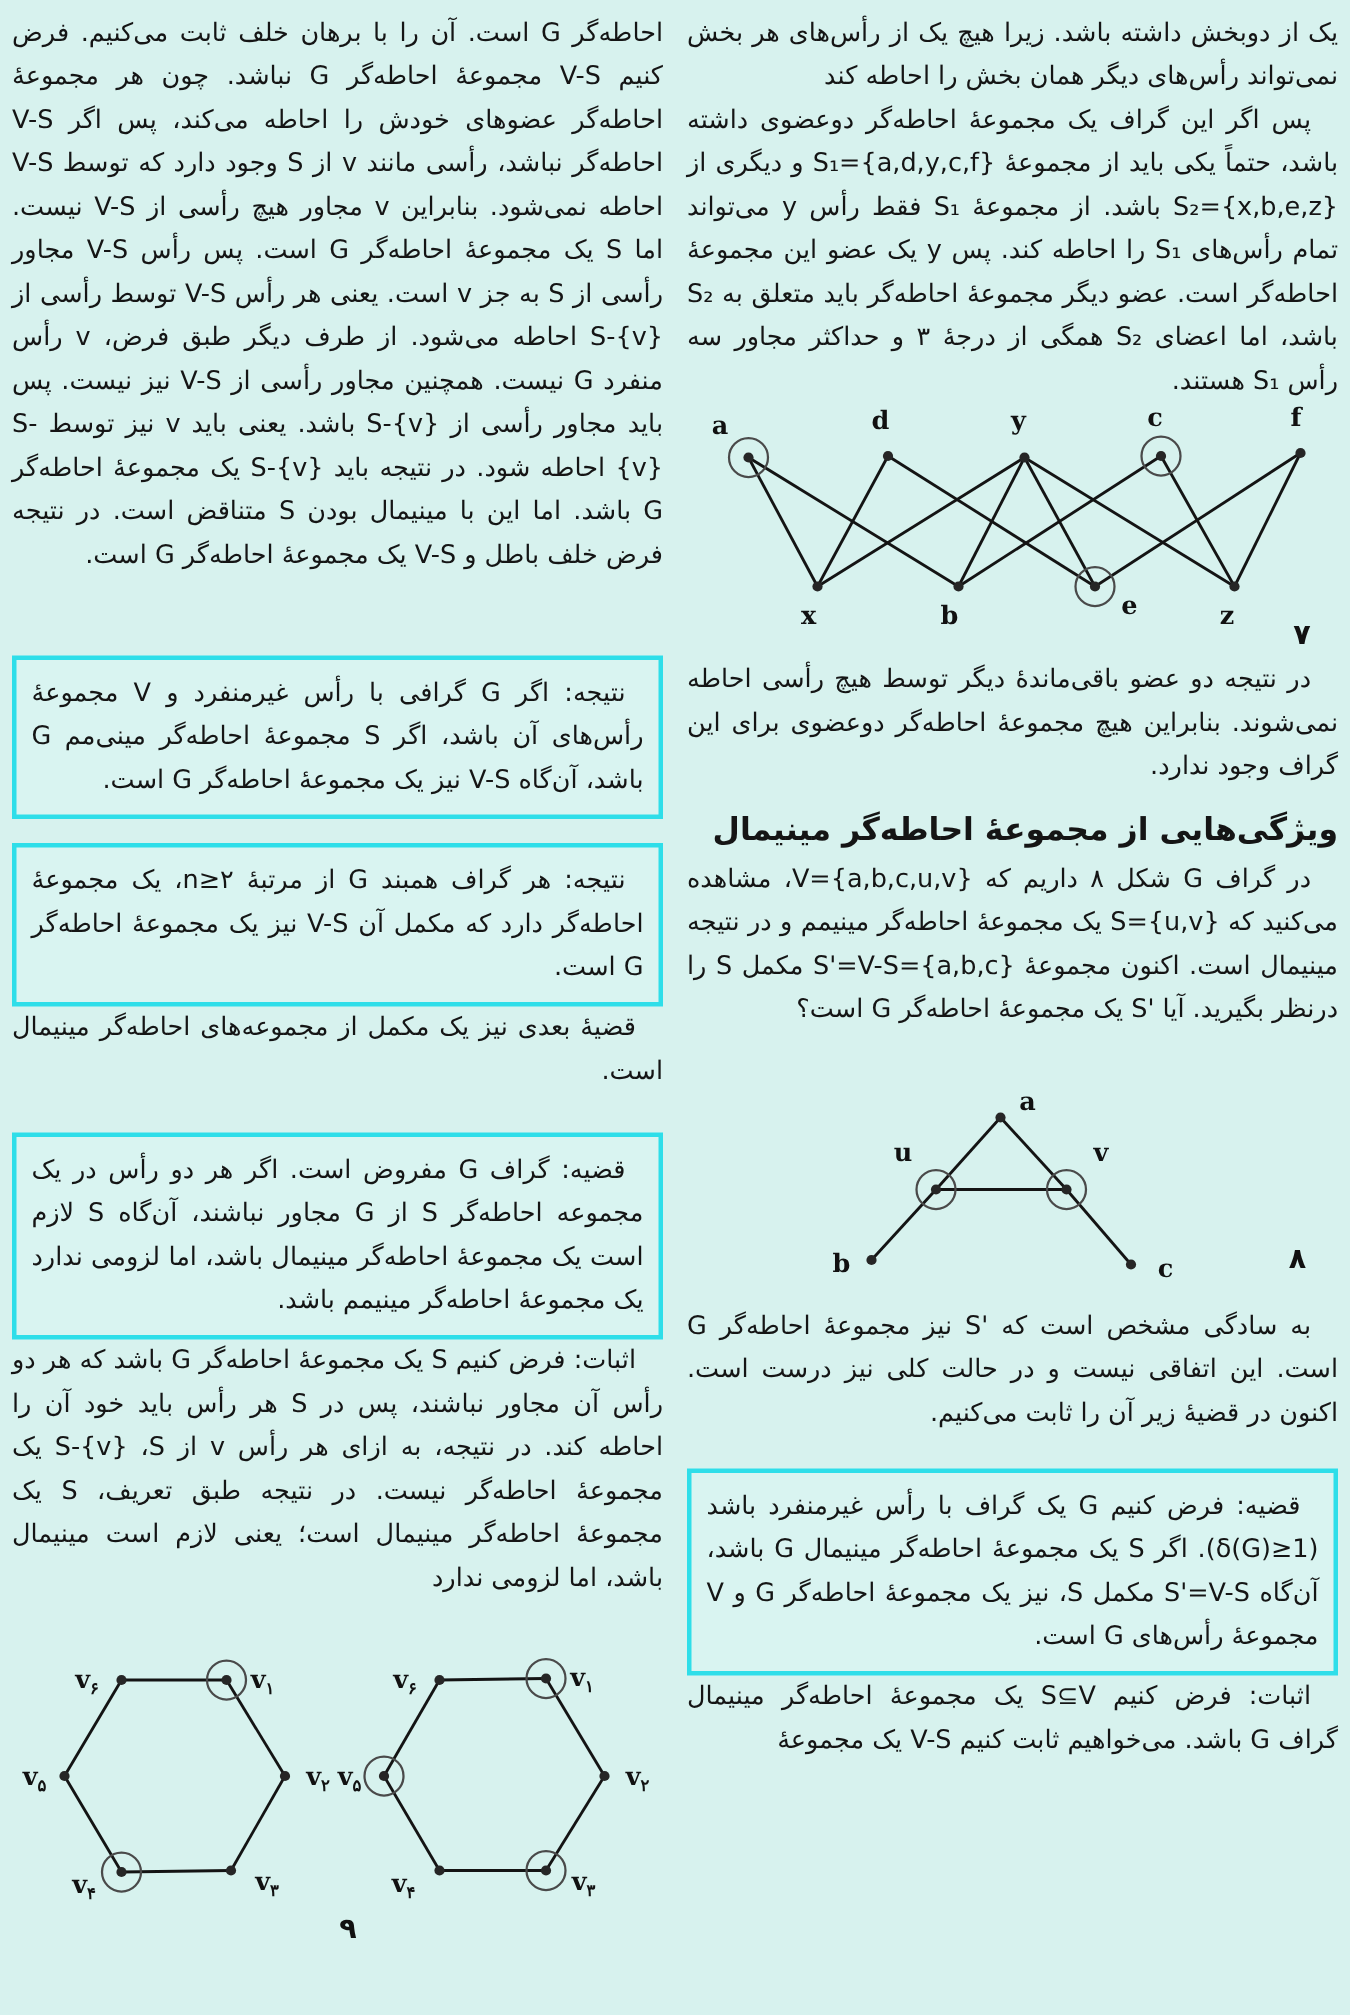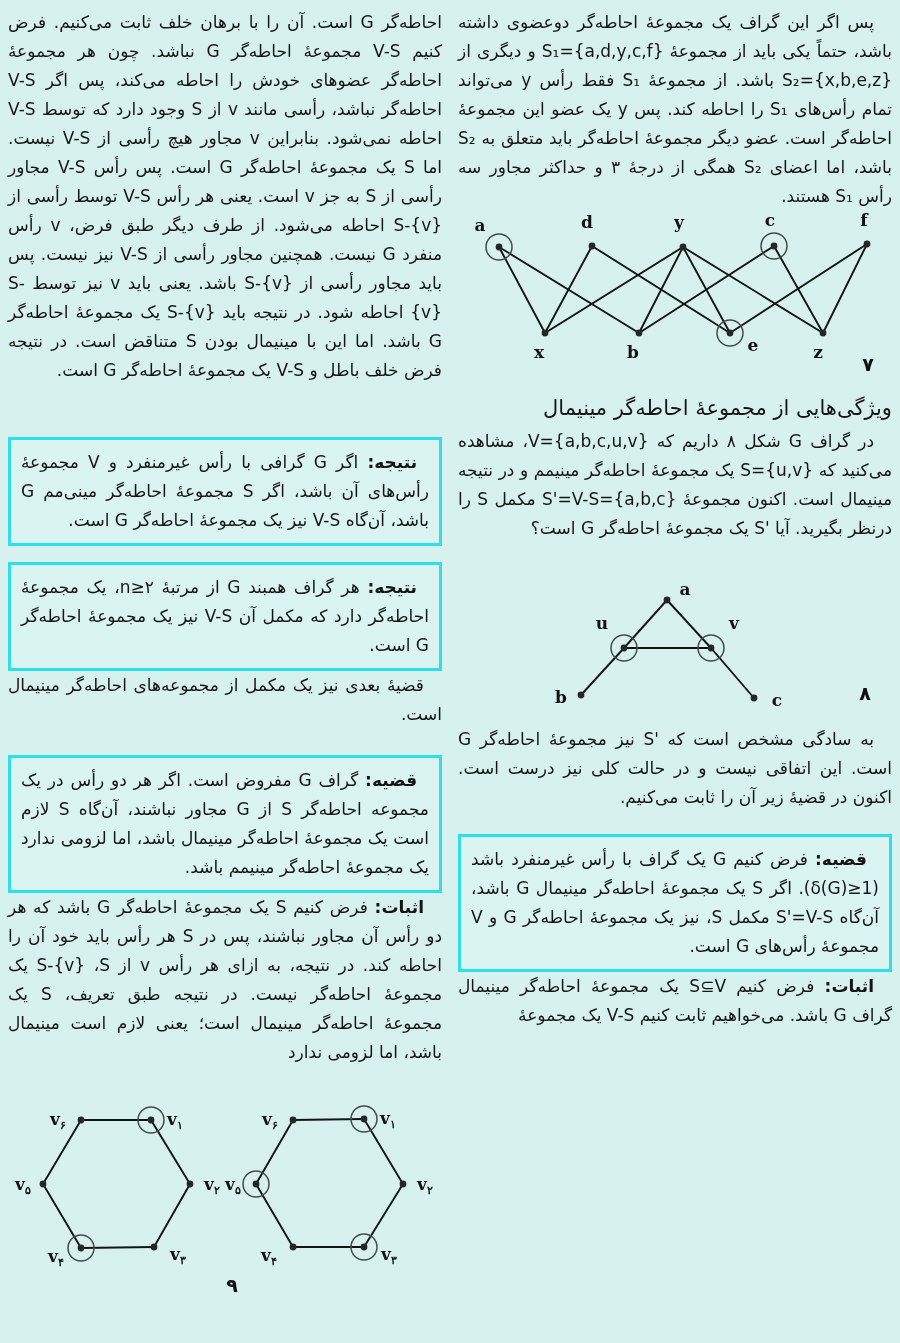--- a/index.html
+++ b/index.html
@@ -15,26 +15,26 @@
   .columns{display:flex;gap:16px;align-items:flex-start;}
   .col{width:434px;flex:0 0 434px;}
   p.para{
     margin:0;
     font-size:17px;
     line-height:29px;
     text-align:justify;
     text-indent:18px;
   }
   p.noindent{text-indent:0;}
-  .lead{font-weight:bold;}
+  .lead{font-weight:normal;}
   h2.section-heading{
     margin:12px 0 4px;
     font-size:21px;
     line-height:30px;
-    font-weight:normal;
+    font-weight:bold;
     text-align:right;
   }
   .box{
     border:3px solid #2edee9;
     padding:8px 10px;
     background:#d9f4f1;
   }
   .box p.para{text-indent:12px;}
   .mt6{margin-top:6px;} .mt4{margin-top:4px;} .mt14{margin-top:14px;}
   .mt16{margin-top:16px;} .mt22{margin-top:22px;} .mt24{margin-top:24px;}
@@ -48,20 +48,21 @@
   .vsub{font-size:11px;}
   .figlabel{font-family:"DejaVu Sans",sans-serif;font-weight:bold;font-size:19px;text-anchor:middle;fill:#111;}
 </style>
 </head>
 <body>
 
 <div class="page">
   <div class="columns">
 
     <div class="col">
+      <p class="para noindent">یک از دوبخش داشته باشد. زیرا هیچ یک از رأس‌های هر بخش نمی‌تواند رأس‌های دیگر همان بخش را احاطه کند</p>
       <p class="para">پس اگر این گراف یک مجموعهٔ احاطه‌گر دوعضوی داشته باشد، حتماً یکی باید از مجموعهٔ ⁦S₁={a,d,y,c,f}⁩ و دیگری از ⁦S₂={x,b,e,z}⁩ باشد. از مجموعهٔ ⁦S₁⁩ فقط رأس ⁦y⁩ می‌تواند تمام رأس‌های ⁦S₁⁩ را احاطه کند. پس ⁦y⁩ یک عضو این مجموعهٔ احاطه‌گر است. عضو دیگر مجموعهٔ احاطه‌گر باید متعلق به ⁦S₂⁩ باشد، اما اعضای ⁦S₂⁩ همگی از درجهٔ ۳ و حداکثر مجاور سه رأس ⁦S₁⁩ هستند.</p>
 
       <figure>
         <svg width="430" height="170" viewBox="0 0 430 170">
             <line x1="37" y1="36" x2="83" y2="122" class="edge"></line>
             <line x1="37" y1="36" x2="177" y2="122" class="edge"></line>
             <line x1="130" y1="35" x2="83" y2="122" class="edge"></line>
             <line x1="130" y1="35" x2="268" y2="122" class="edge"></line>
             <line x1="221" y1="36" x2="83" y2="122" class="edge"></line>
             <line x1="221" y1="36" x2="177" y2="122" class="edge"></line>
@@ -89,20 +90,21 @@
             <text x="171" y="147" class="vlabel">b</text>
             <circle cx="268" cy="122" r="13" class="ring"></circle>
             <circle cx="268" cy="122" r="3.4" class="dot"></circle>
             <text x="291" y="140" class="vlabel">e</text>
             <circle cx="361" cy="122" r="3.4" class="dot"></circle>
             <text x="356" y="147" class="vlabel">z</text>
             <text x="406" y="160" class="figlabel">۷</text>
           </svg>
       </figure>
 
+      <p class="para mt6">در نتیجه دو عضو باقی‌ماندهٔ دیگر توسط هیچ رأسی احاطه نمی‌شوند. بنابراین هیچ مجموعهٔ احاطه‌گر دوعضوی برای این گراف وجود ندارد.</p>
 
       <h2 class="section-heading">ویژگی‌هایی از مجموعهٔ احاطه‌گر مینیمال</h2>
 
       <p class="para">در گراف ⁦G⁩ شکل ۸ داریم که ⁦V={a,b,c,u,v}⁩، مشاهده می‌کنید که ⁦S={u,v}⁩ یک مجموعهٔ احاطه‌گر مینیمم و در نتیجه مینیمال است. اکنون مجموعهٔ ⁦S'=V-S={a,b,c}⁩ مکمل ⁦S⁩ را درنظر بگیرید. آیا ⁦S'⁩ یک مجموعهٔ احاطه‌گر ⁦G⁩ است؟</p>
 
       <figure class="mt24">
         <svg width="430" height="158" viewBox="0 0 430 158">
             <line x1="205" y1="33" x2="162" y2="81" class="edge"></line>
             <line x1="205" y1="33" x2="249" y2="81" class="edge"></line>
             <line x1="162" y1="81" x2="249" y2="81" class="edge"></line>

